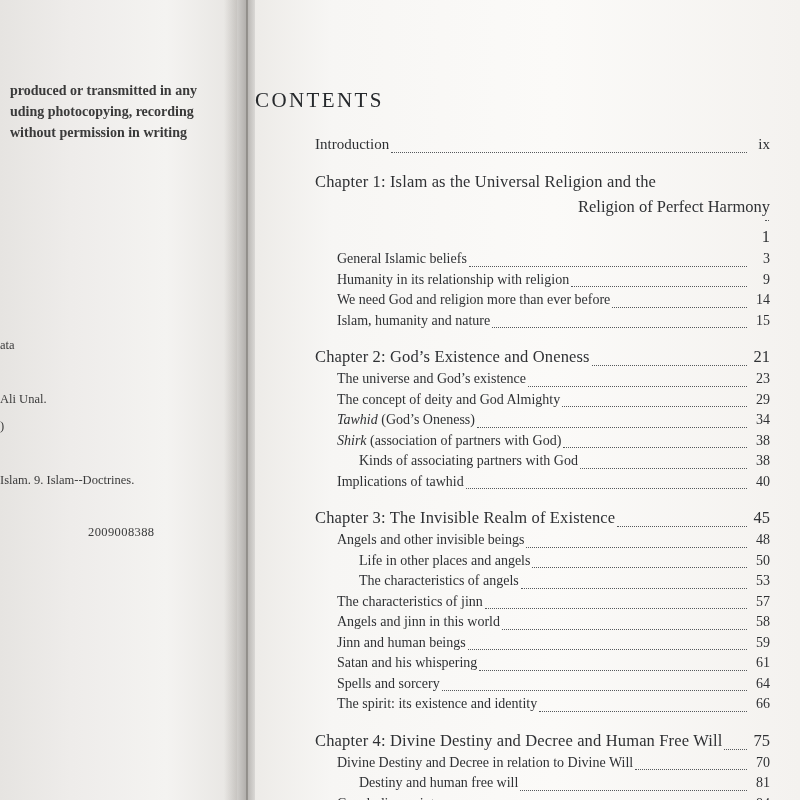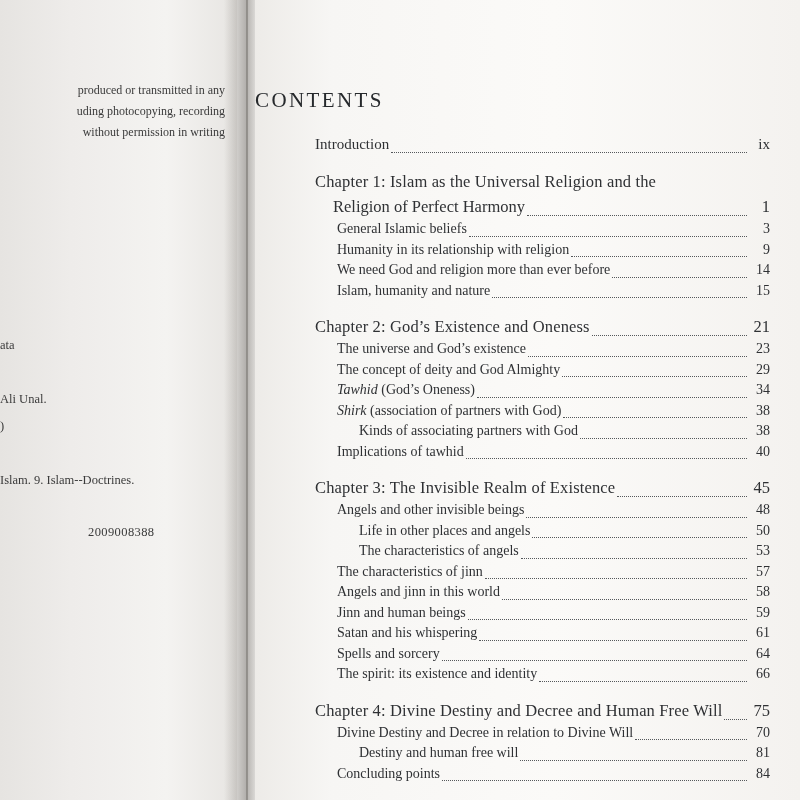--- a/index.html
+++ b/index.html
@@ -24,24 +24,25 @@
     top: 0;
     width: 237px;
     height: 800px;
     background: linear-gradient(to right, #e6e4e1 0%, #eeecea 30%, #f4f3f1 70%, #e7e5e2 100%);
   }
   .left-text {
     position: absolute;
     right: 12px;
     top: 80px;
     width: 215px;
-    text-align: right;
-    font-size: 12px;
+    text-align: left;
+    font-size: 14px;
     line-height: 21px;
     color: #3a3a3a;
+    font-weight: bold;
   }
   .left-block2 {
     position: absolute;
     left: 0px;
     top: 332px;
     width: 200px;
     font-size: 12.5px;
     line-height: 27px;
     color: #3a3a3a;
   }
@@ -126,20 +127,21 @@
 
   .lvl-chapter { font-size: 16.5px; line-height: 25px; margin-top: 13px; }
   .lvl-chapter .label { letter-spacing: 0.15px; }
   .lvl-intro  { font-size: 15px; line-height: 24px; }
   .lvl-1 { font-size: 14px; line-height: 20.5px; padding-left: 22px; }
   .lvl-2 { font-size: 14px; line-height: 20.5px; padding-left: 44px; }
   .chapter-cont {
     font-size: 16.5px;
     line-height: 25px;
     padding-left: 18px;
+    flex-direction: column;
   }
   .nogap { margin-top: 0; }
   .italic { font-style: italic; }
 </style>
 </head>
 <body>
 
 <div class="page">
 
   <div class="left-page">

